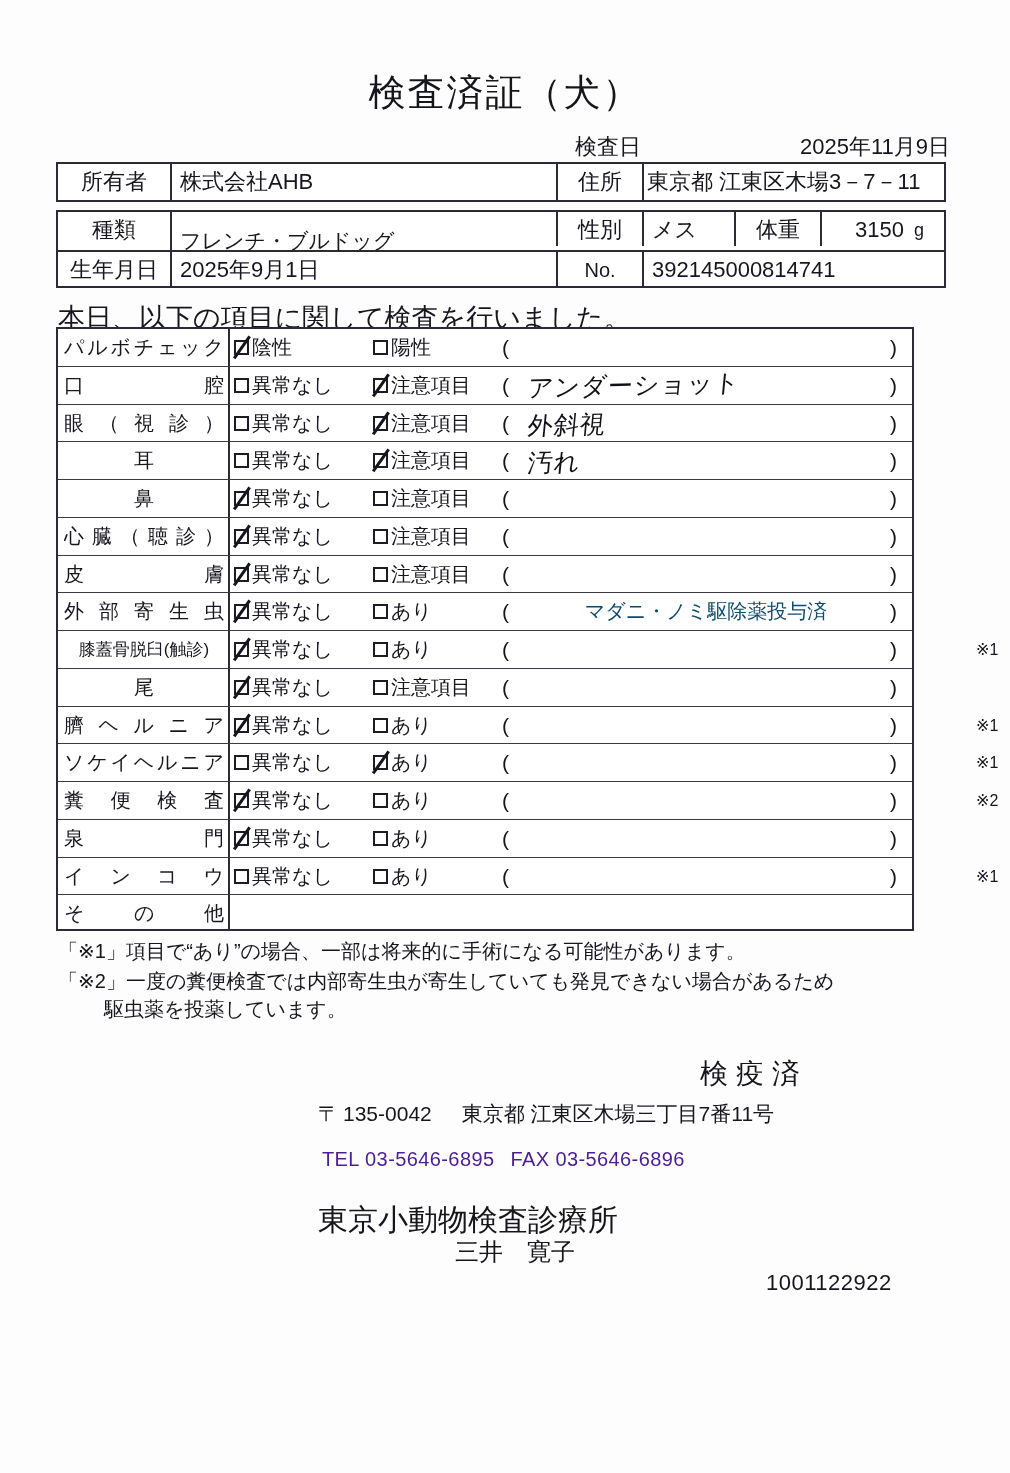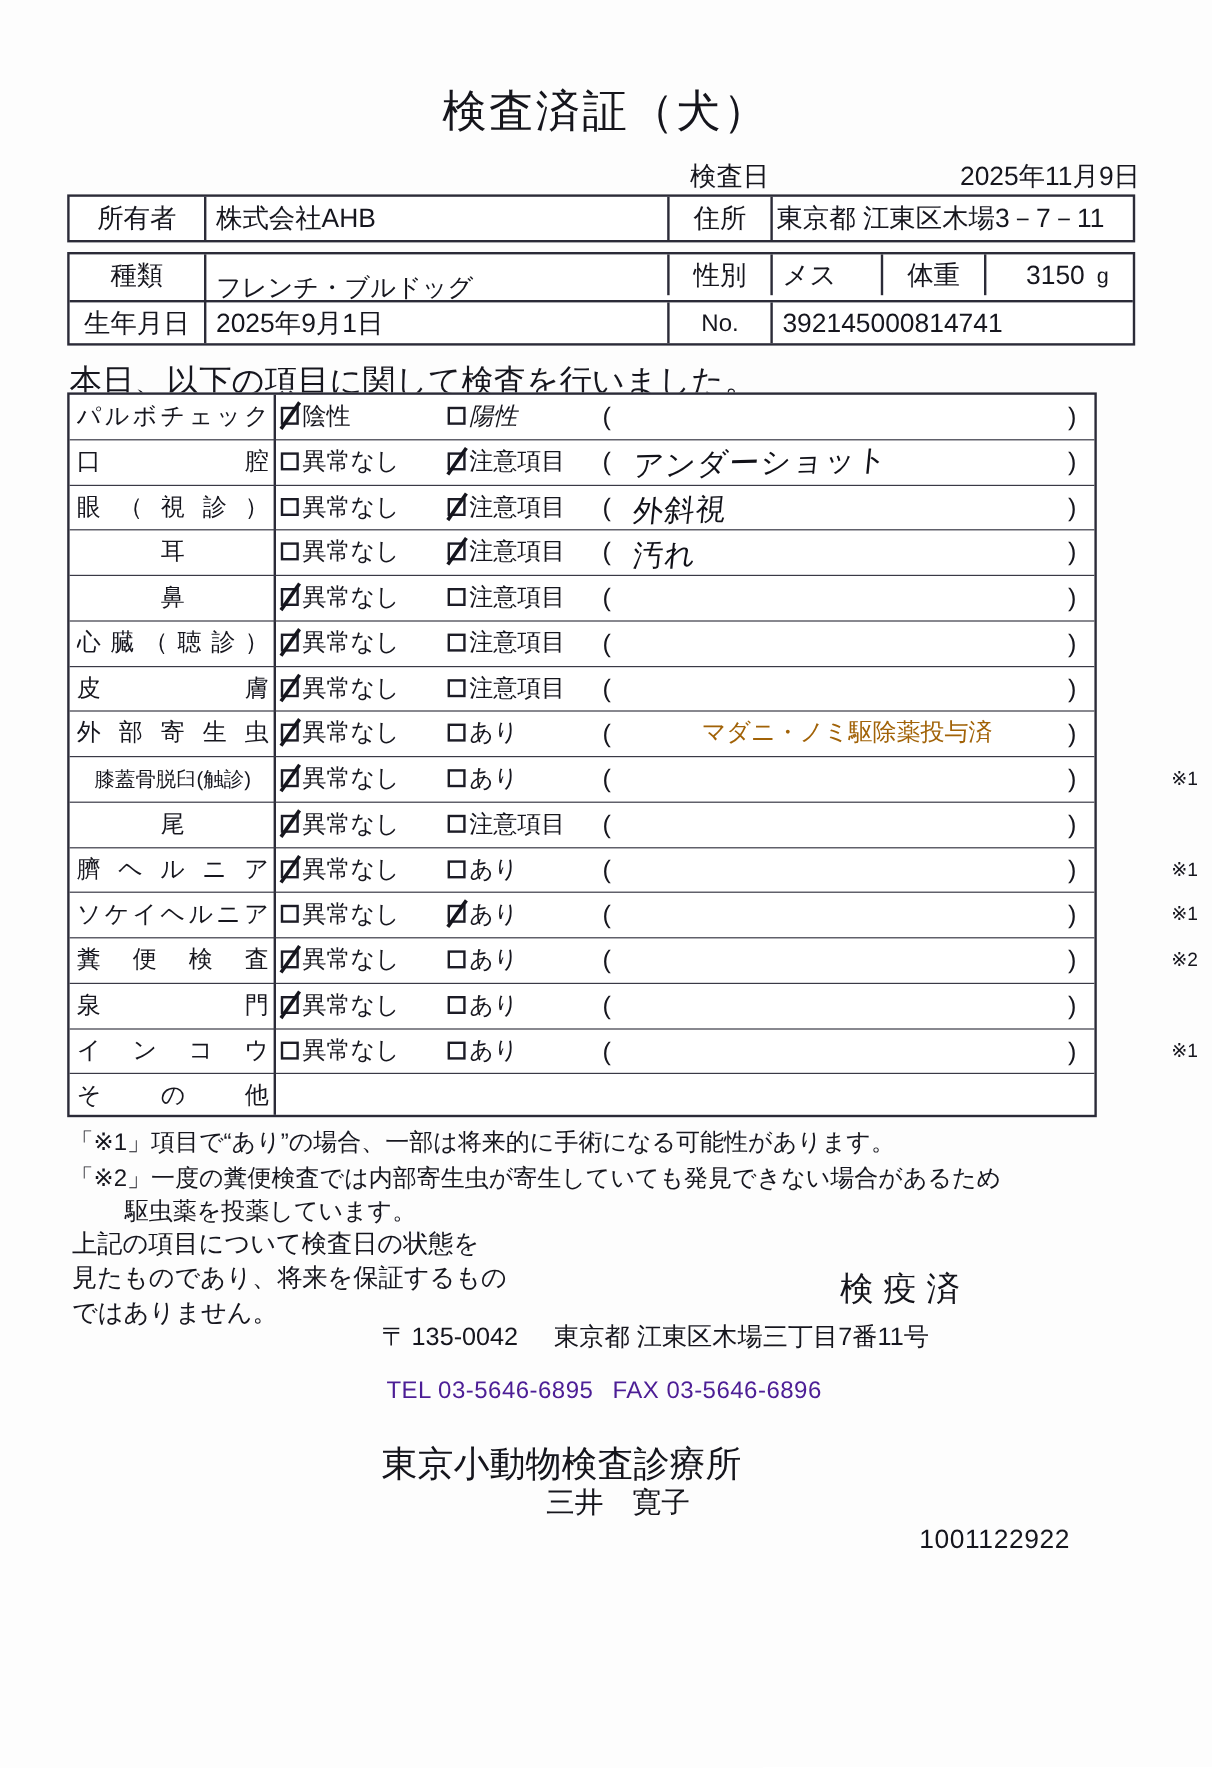--- a/index.html
+++ b/index.html
@@ -206,21 +206,21 @@
   }
   .note-print {
     position: absolute;
     left: 468px;
     top: 0;
     width: 360px;
     height: 37.6px;
     line-height: 37.6px;
     font-size: 20px;
     text-align: center;
-    color: #a16207;
+    color: #0c4a6e;
     white-space: nowrap;
   }
   .note-hand {
     position: absolute;
     left: 470px;
     top: 0;
     width: 360px;
     height: 37.6px;
     line-height: 35px;
     font-size: 25px;
@@ -363,21 +363,21 @@
   </div>
 
   <div id="intro-line">本日、以下の項目に関して検査を行いました。</div>
 
   <div id="main-table">
     <div id="main-divider"></div>
     <div id="rows-host">
         <div class="mrow" style="top: 0px; height: 37.75px;">
           <div class="mlabel" style="height: 37.75px; line-height: 37.75px;">パルボチェック</div>
           <div class="opt opt1" style="height: 37.75px; line-height: 37.75px;"><span class="cbox checked"></span><span>陰性</span></div>
-          <div class="opt opt2" style="height: 25px; line-height: 37.75px; font-style: italic;"><span class="cbox"></span><span>陽性</span></div>
+          <div class="opt opt2" style="height: 25px; line-height: 37.75px;"><span class="cbox"></span><span>陽性</span></div>
           <div class="paren-open" style="height: 37.75px; line-height: 37.75px;">(</div>
           <div class="paren-close" style="height: 37.75px; line-height: 37.75px;">)</div>
         </div>
         <div class="mrow" style="top: 37.75px; height: 37.75px;">
           <div class="mlabel" style="height: 37.75px; line-height: 37.75px;">口　　　　腔</div>
           <div class="opt opt1" style="height: 37.75px; line-height: 37.75px;"><span class="cbox"></span><span>異常なし</span></div>
           <div class="opt opt2" style="height: 37.75px; line-height: 37.75px;"><span class="cbox checked"></span><span>注意項目</span></div>
           <div class="paren-open" style="height: 37.75px; line-height: 37.75px;">(</div>
           <div class="paren-close" style="height: 37.75px; line-height: 37.75px;">)</div>
           <div class="note-hand" style="height: 37.75px; line-height: 33.75px;">アンダーショット</div>
@@ -484,23 +484,20 @@
         <div class="mrow last" style="top: 566.25px; height: 37.75px;">
           <div class="mlabel" style="height: 37.75px; line-height: 37.75px;">その他</div>
         </div>
       </div>
   </div>
 
   <div id="fn1" class="footnote">「※1」項目で“あり”の場合、一部は将来的に手術になる可能性があります。</div>
   <div id="fn2a" class="footnote">「※2」一度の糞便検査では内部寄生虫が寄生していても発見できない場合があるため</div>
   <div id="fn2b" class="footnote">駆虫薬を投薬しています。</div>
 
-  <div id="disclaimer">上記の項目について検査日の状態を
-見たものであり、将来を保証するもの
-ではありません。</div>
   <div id="quarantine-stamp">検疫済</div>
 
   <div id="postal-line">
     <span>〒</span><span id="zip-code">135-0042</span><span>東京都 江東区木場三丁目7番11号</span>
   </div>
   <div id="tel-line">
     <span>TEL 03-5646-6895</span><span id="fax-sep"></span><span>FAX 03-5646-6896</span>
   </div>
   <div id="clinic-name">東京小動物検査診療所</div>
   <div id="vet-name">三井　寛子</div>

